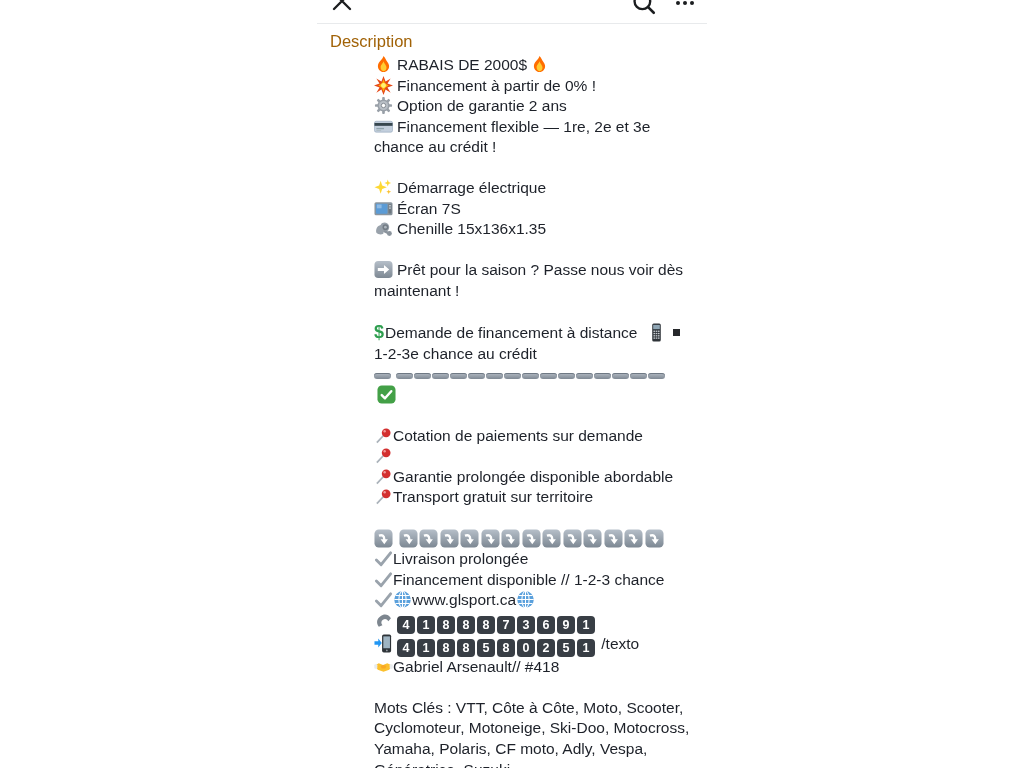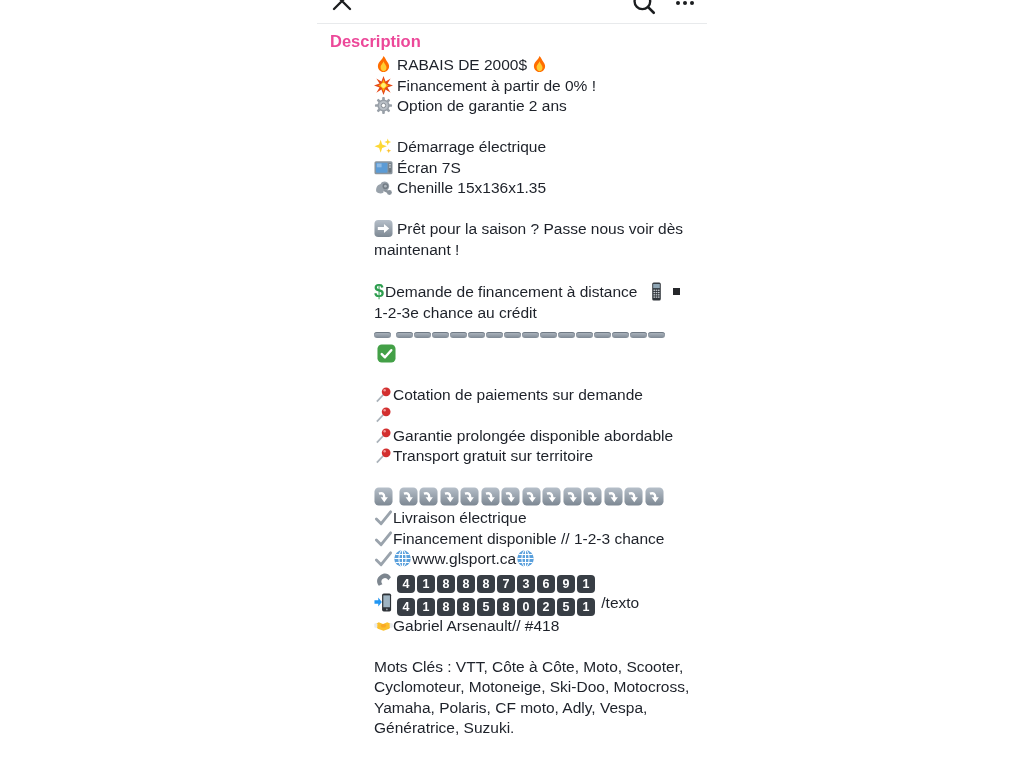--- a/index.html
+++ b/index.html
@@ -6,21 +6,21 @@
   .stage{position:relative;width:1024px;height:768px;background:#ffffff;overflow:hidden;
          font-family:"Liberation Sans",sans-serif;color:#1d2129;}
   .card{position:absolute;left:317px;top:0;width:390px;height:768px;background:#fff;overflow:hidden;}
   
   .topbar{position:relative;height:23px;border-bottom:1px solid #e8eaec;overflow:hidden;}
   .tb-close{position:absolute;left:13px;top:-11px;cursor:pointer;}
   .tb-search{position:absolute;right:50px;top:-10px;cursor:pointer;}
   .tb-more{position:absolute;right:13px;top:1px;cursor:pointer;display:flex;gap:3px;}
   .tb-more i{width:4px;height:4px;border-radius:50%;background:#1b1d1f;display:block;}
   
-  .title{font-size:16.5px;font-weight:700;padding:8px 13px 4px;color:#ec4899;}
+  .title{font-size:16.5px;font-weight:400;padding:8px 13px 4px;color:#a16207;}
   .content{padding:0 13px;font-size:15.5px;line-height:20.55px;}
   .ln{min-height:20.55px;margin-left:44px;}
   .gap{height:20.55px;}
   .ic{display:inline-block;width:19px;height:19px;vertical-align:-4px;margin-right:4px;}
   .ic.tr{margin-right:0;margin-left:3px;}
   .ic.tight{margin-right:0;}
   .dollar{color:#2e9e4f;font-weight:700;font-size:18px;margin-right:1px;}
   .kc{display:inline-block;width:18px;height:18px;background:#383e45;border-radius:4px;color:#fff;
       font-weight:700;font-size:12.5px;line-height:18px;text-align:center;margin-right:2px;vertical-align:-3px;}
   .dash{display:inline-block;width:16.5px;height:6px;border-radius:3px;
@@ -186,20 +186,25 @@
       <div class="ln">
         <svg class="ic">
             <use href="#s-boom"></use>
           </svg><span>Financement à partir de 0% !</span>
       </div>
       <div class="ln">
         <svg class="ic">
             <use href="#s-gear"></use>
           </svg><span>Option de garantie 2 ans</span>
       </div>
+      <div class="ln">
+        <svg class="ic">
+            <use href="#s-card"></use>
+          </svg><span>Financement flexible — 1re, 2e et 3e chance au crédit !</span>
+      </div>
 
       <div class="gap"></div>
 
       <div class="ln">
         <svg class="ic">
             <use href="#s-spark"></use>
           </svg><span>Démarrage électrique</span>
       </div>
       <div class="ln">
         <svg class="ic">
@@ -288,21 +293,21 @@
           </svg><svg class="ic tight" style="margin-right:1.5px">
             <use href="#s-darr"></use>
           </svg><svg class="ic tight" style="margin-right:1.5px">
             <use href="#s-darr"></use>
           </svg><svg class="ic tight" style="margin-right:1.5px">
             <use href="#s-darr"></use>
           </svg></div>
       <div class="ln">
         <svg class="ic tight">
             <use href="#s-check"></use>
-          </svg><span>Livraison électrique</span>
+          </svg><span>Livraison prolongée</span>
       </div>
       <div class="ln">
         <svg class="ic tight">
             <use href="#s-check"></use>
           </svg><span>Financement disponible // 1-2-3 chance</span>
       </div>
       <div class="ln">
         <svg class="ic tight">
             <use href="#s-check"></use>
           </svg><svg class="ic tight">

